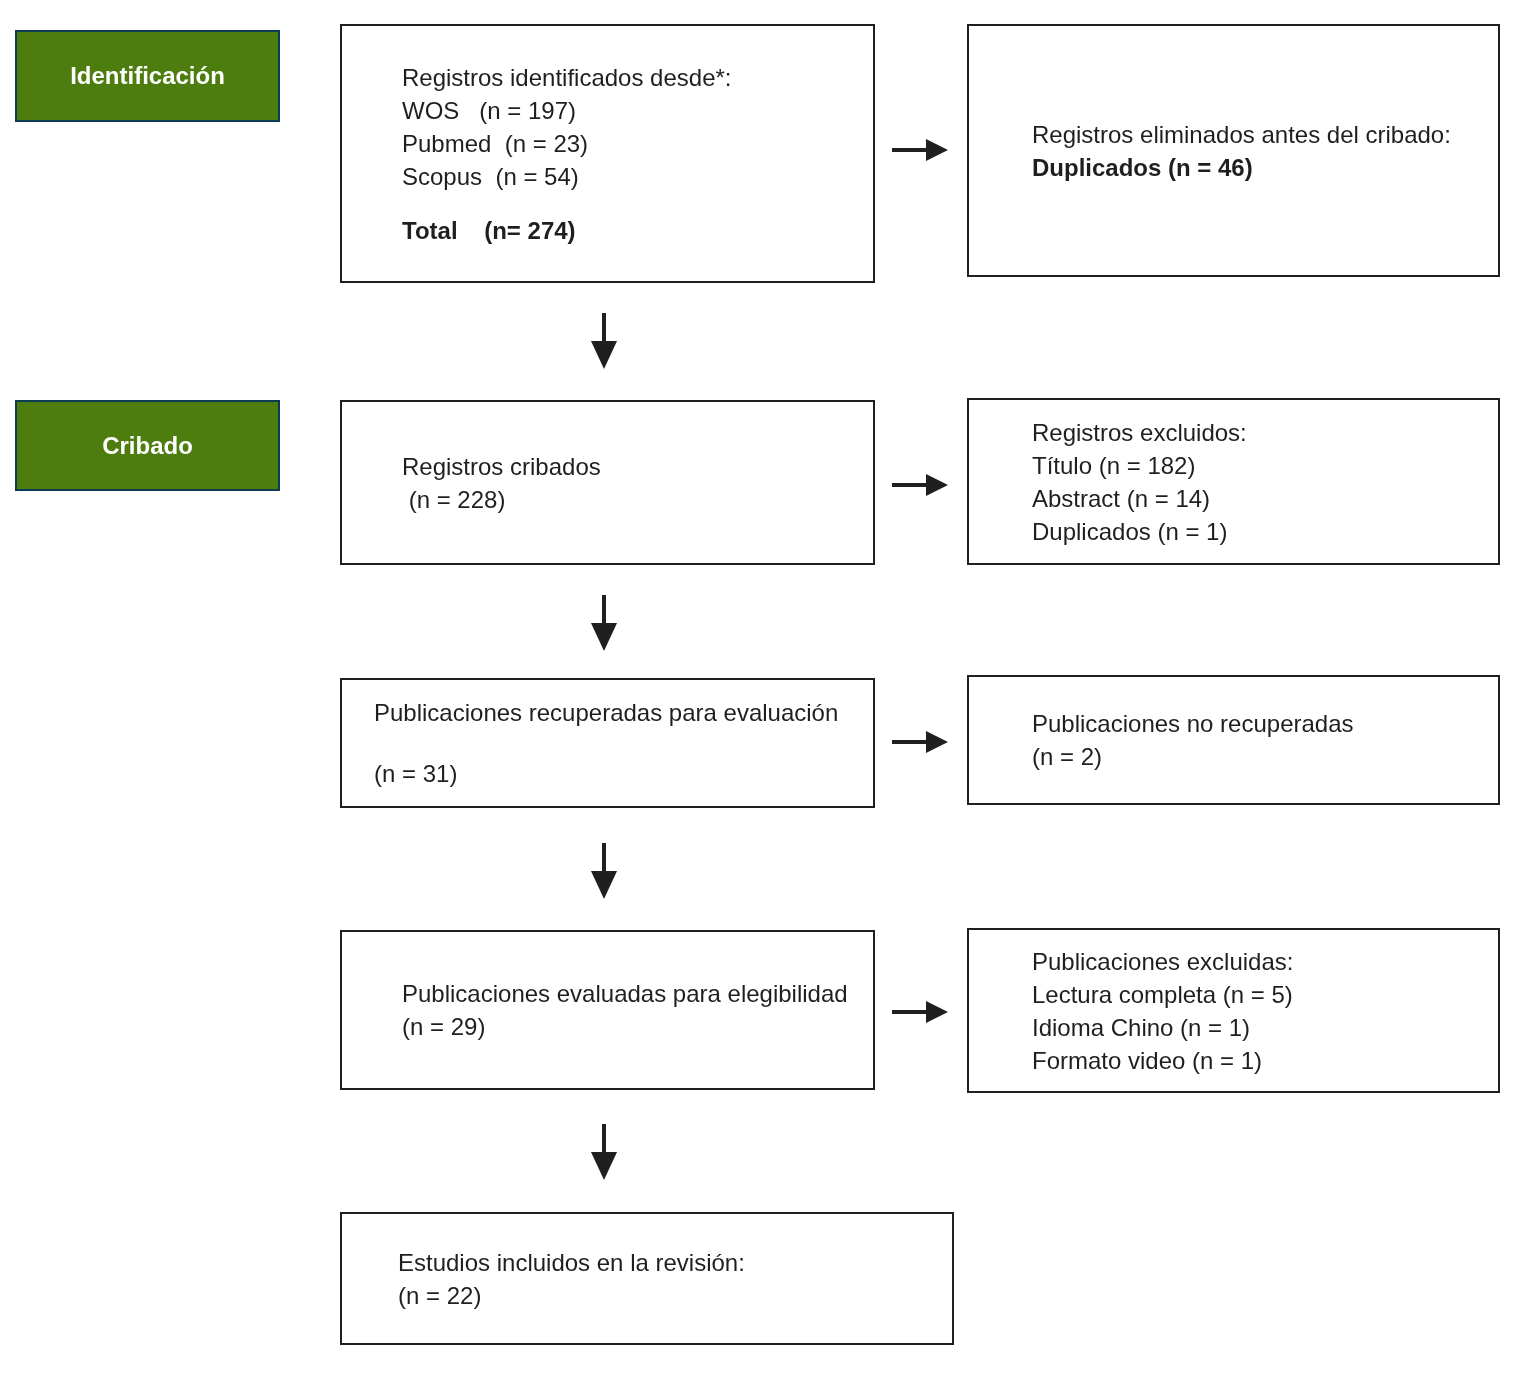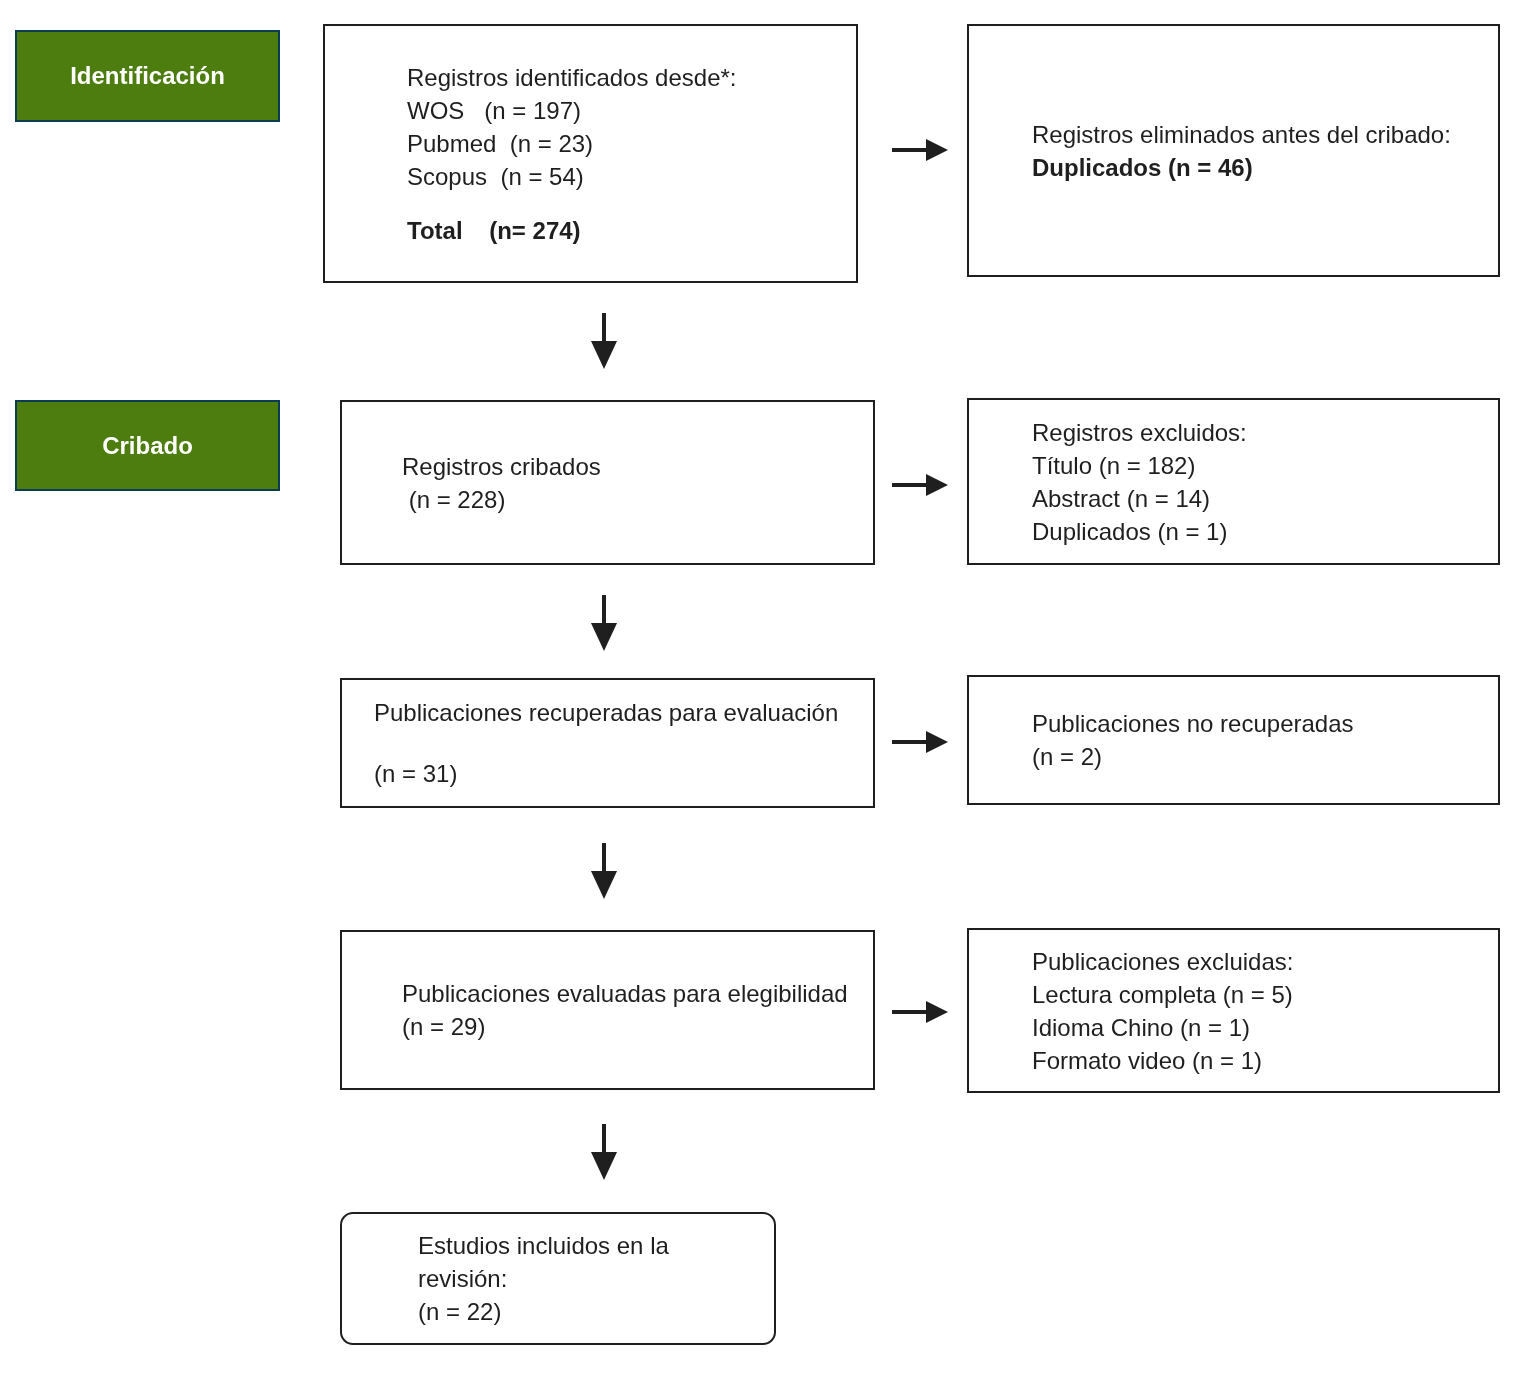--- a/index.html
+++ b/index.html
@@ -46,29 +46,29 @@
     display: flex;
     flex-direction: column;
     justify-content: center;
     font-size: 24px;
     line-height: 33px;
   }
   .box .line { white-space: pre-wrap; min-height: 33px; }
   .box .line.bold { font-weight: 700; }
   .box .spacer { height: 21px; }
 
-  #box-identified        { left: 323px; top: 24px;   width: 535px; height: 259px; padding-left: 82px; padding-right: 10px; }
+  #box-identified        { left: 340px; top: 24px;   width: 535px; height: 259px; padding-left: 60px; padding-right: 10px; }
   #box-removed           { left: 967px; top: 24px;   width: 533px; height: 253px; padding-left: 63px; padding-right: 10px; }
   #box-screened          { left: 340px; top: 400px;  width: 535px; height: 165px; padding-left: 60px; padding-right: 10px; }
   #box-excluded-records  { left: 967px; top: 398px;  width: 533px; height: 167px; padding-left: 63px; padding-right: 10px; }
   #box-retrieved         { left: 340px; top: 678px;  width: 535px; height: 130px; padding-left: 32px; padding-right: 10px; gap: 28px; }
   #box-not-retrieved     { left: 967px; top: 675px;  width: 533px; height: 130px; padding-left: 63px; padding-right: 10px; }
   #box-assessed          { left: 340px; top: 930px;  width: 535px; height: 160px; padding-left: 60px; padding-right: 0; }
   #box-excluded-pubs     { left: 967px; top: 928px;  width: 533px; height: 165px; padding-left: 63px; padding-right: 10px; }
-  #box-included          { left: 340px; top: 1212px; width: 436px; height: 133px; padding-left: 76px; padding-right: 10px; border-radius: 13px; }
+  #box-included          { left: 340px; top: 1212px; width: 614px; height: 133px; padding-left: 56px; padding-right: 10px; }
 
   
   .arrow-h { position: absolute; left: 890px; width: 60px; height: 28px; }
   #arrow-h-1 { top: 136px; }
   #arrow-h-2 { top: 471px; }
   #arrow-h-3 { top: 728px; }
   #arrow-h-4 { top: 998px; }
 
   .arrow-v { position: absolute; left: 586px; width: 36px; height: 56px; }
   #arrow-v-1 { top: 313px; }

